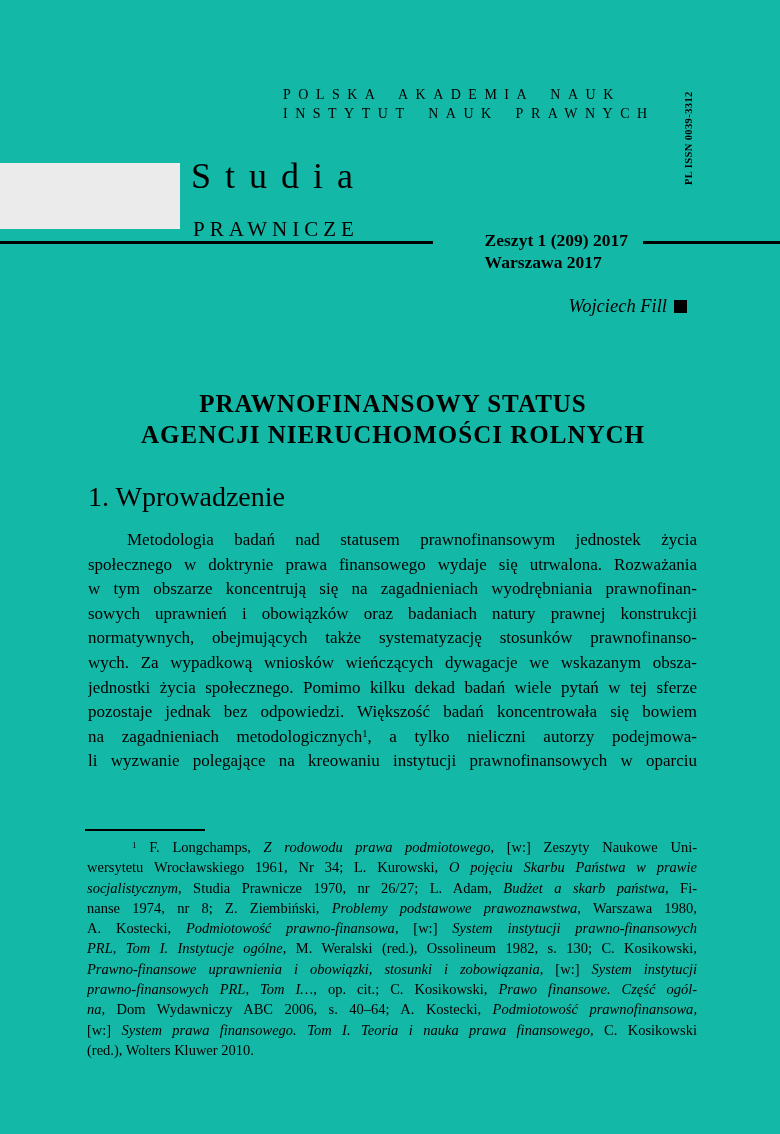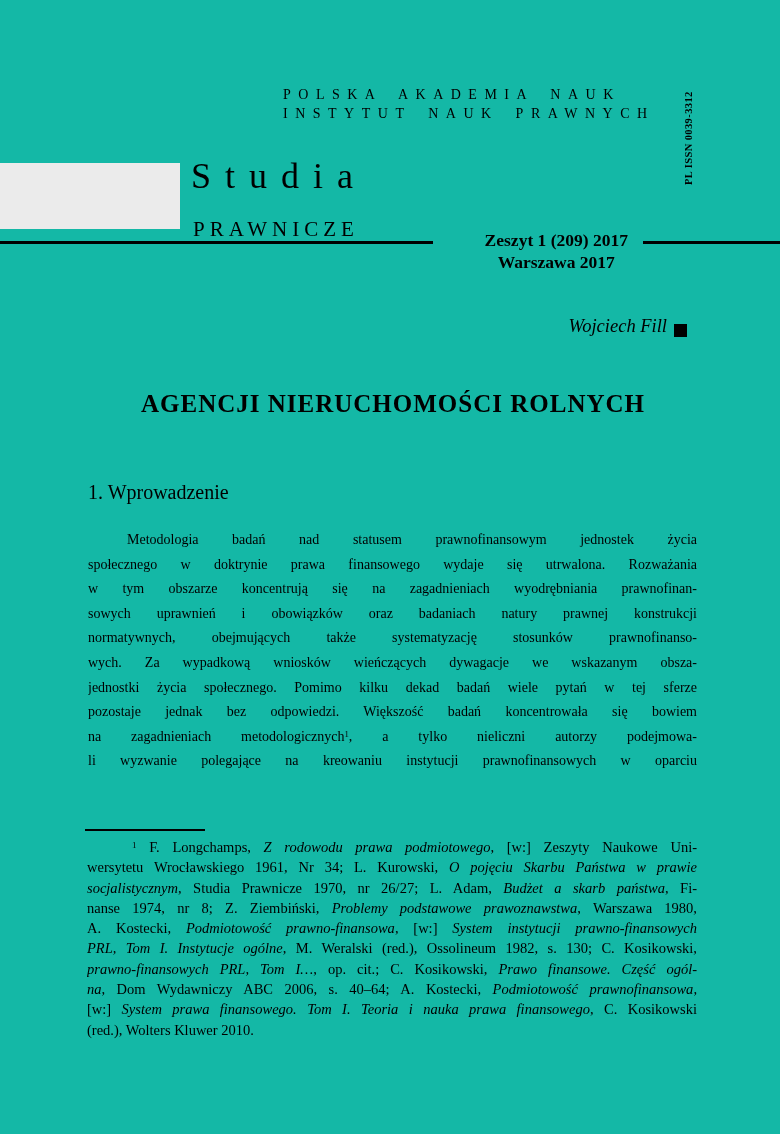--- a/index.html
+++ b/index.html
@@ -13,31 +13,31 @@
   .inst{left:283px;top:86px;font-size:14px;line-height:18.5px;
         letter-spacing:7.5px;word-spacing:6px;white-space:nowrap;}
   .issn{left:683px;top:185px;transform-origin:0 0;transform:rotate(-90deg);
         font-size:10.5px;font-weight:bold;letter-spacing:0.4px;white-space:nowrap;}
   .graybox{left:0;top:163px;width:180px;height:66px;background:#ebebeb;}
   .studia{left:191px;top:152px;font-size:36px;letter-spacing:14px;line-height:48px;white-space:nowrap;}
   .prawnicze{left:193px;top:214px;font-size:21px;letter-spacing:5px;line-height:30px;white-space:nowrap;}
   .rule{background:#000;height:3px;}
   .rule-left{left:0;top:241px;width:433px;}
   .rule-right{left:643px;top:241px;width:137px;}
-  .issue-block{right:152px;top:230px;text-align:center;font-weight:bold;
+  .issue-block{right:152px;top:230px;text-align:left;font-weight:bold;
                font-size:17.5px;line-height:21.5px;white-space:nowrap;}
   
-  .author-row{right:93px;top:316px;display:flex;align-items:flex-end;gap:7px;}
+  .author-row{right:93px;top:296px;display:flex;align-items:center;gap:7px;}
   .author{font-style:italic;font-size:18.5px;white-space:nowrap;}
   .author-square{width:13px;height:13px;background:#000;display:inline-block;}
   .title{left:88px;width:610px;top:388px;text-align:center;font-weight:bold;
          font-size:25px;line-height:31px;letter-spacing:1px;}
-  .section{left:88px;top:481px;font-size:20px;white-space:nowrap;}
+  .section{left:88px;top:481px;font-size:28px;white-space:nowrap;}
   
-  .bodypar{left:88px;top:528px;width:609px;font-size:14px;}
+  .bodypar{left:88px;top:528px;width:609px;font-size:17px;}
   .bodypar .tline{line-height:24.6px;height:24.6px;}
   .footnote-rule{left:85px;top:829px;width:120px;height:2px;background:#000;}
   .footnote{left:87px;top:837px;width:610px;font-size:14.5px;}
   .footnote .tline{line-height:20.3px;height:20.3px;}
   
   .tline{text-align:justify;text-align-last:justify;overflow:hidden;}
   .tline.tline-last{text-align-last:left;}
   .it{font-style:italic;font-family:Liberation Serif, serif;}
   .sup{font-size:62%;vertical-align:baseline;position:relative;top:-0.45em;}
 </style>
@@ -65,20 +65,21 @@
     <div>Zeszyt 1 (209) 2017</div>
     <div>Warszawa 2017</div>
   </div>
 
   <div class="abs author-row">
     <span class="author">Wojciech Fill</span>
     <span class="author-square"></span>
   </div>
 
   <div class="abs title">
+    <div>PRAWNOFINANSOWY STATUS</div>
     <div>AGENCJI NIERUCHOMOŚCI ROLNYCH</div>
   </div>
 
   <div class="abs section">1. Wprowadzenie</div>
 
   <div class="abs bodypar">
       <div class="tline" style="text-indent: 39px;"><span>Metodologia badań nad statusem prawnofinansowym jednostek życia</span></div>
       <div class="tline"><span>społecznego w doktrynie prawa finansowego wydaje się utrwalona. Rozważania</span></div>
       <div class="tline"><span>w tym obszarze koncentrują się na zagadnieniach wyodrębniania prawnofinan-</span></div>
       <div class="tline"><span>sowych uprawnień i obowiązków oraz badaniach natury prawnej konstrukcji</span></div>
@@ -92,19 +93,20 @@
 
   <div class="abs footnote-rule"></div>
 
   <div class="abs footnote">
       <div class="tline" style="text-indent: 45px;"><span class="sup">1</span><span>  F. Longchamps, </span><span class="it">Z rodowodu prawa podmiotowego</span><span>, [w:] Zeszyty Naukowe Uni-</span></div>
       <div class="tline"><span>wersytetu Wrocławskiego 1961, Nr 34; L. Kurowski, </span><span class="it">O pojęciu Skarbu Państwa w prawie</span></div>
       <div class="tline"><span class="it">socjalistycznym</span><span>, Studia Prawnicze 1970, nr 26/27; L. Adam, </span><span class="it">Budżet a skarb państwa</span><span>, Fi-</span></div>
       <div class="tline"><span>nanse 1974, nr 8; Z. Ziembiński, </span><span class="it">Problemy podstawowe prawoznawstwa</span><span>, Warszawa 1980,</span></div>
       <div class="tline"><span>A. Kostecki, </span><span class="it">Podmiotowość prawno-finansowa</span><span>, [w:] </span><span class="it">System instytucji prawno-finansowych</span></div>
       <div class="tline"><span class="it">PRL, Tom I. Instytucje ogólne</span><span>, M. Weralski (red.), Ossolineum 1982, s. 130; C. Kosikowski,</span></div>
+      <div class="tline"><span class="it">Prawno-finansowe uprawnienia i obowiązki, stosunki i zobowiązania</span><span>, [w:] </span><span class="it">System instytucji</span></div>
       <div class="tline"><span class="it">prawno-finansowych PRL, Tom I…</span><span>, op. cit.; C. Kosikowski, </span><span class="it">Prawo finansowe. Część ogól-</span></div>
       <div class="tline"><span class="it">na</span><span>, Dom Wydawniczy ABC 2006, s. 40–64; A. Kostecki, </span><span class="it">Podmiotowość prawnofinansowa</span><span>,</span></div>
       <div class="tline"><span>[w:] </span><span class="it">System prawa finansowego. Tom I. Teoria i nauka prawa finansowego</span><span>, C. Kosikowski</span></div>
       <div class="tline tline-last"><span>(red.), Wolters Kluwer 2010.</span></div>
     </div>
 
 </div>
 
 </body></html>

